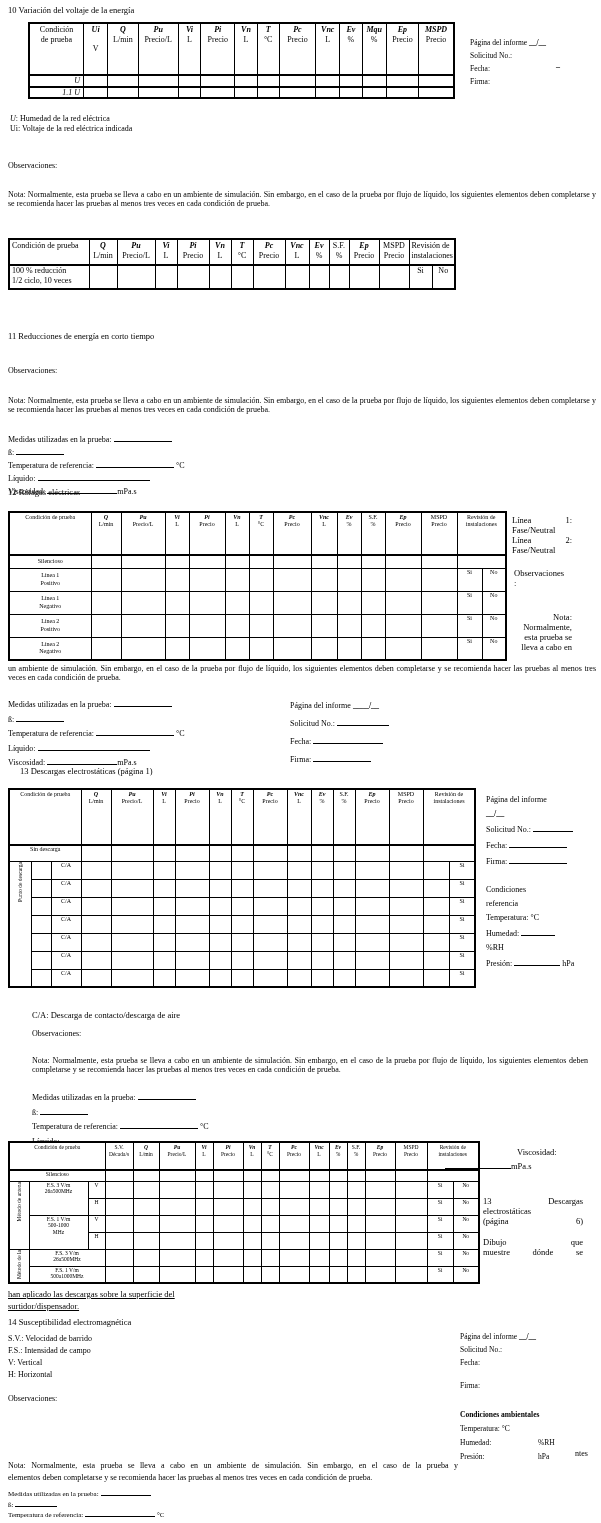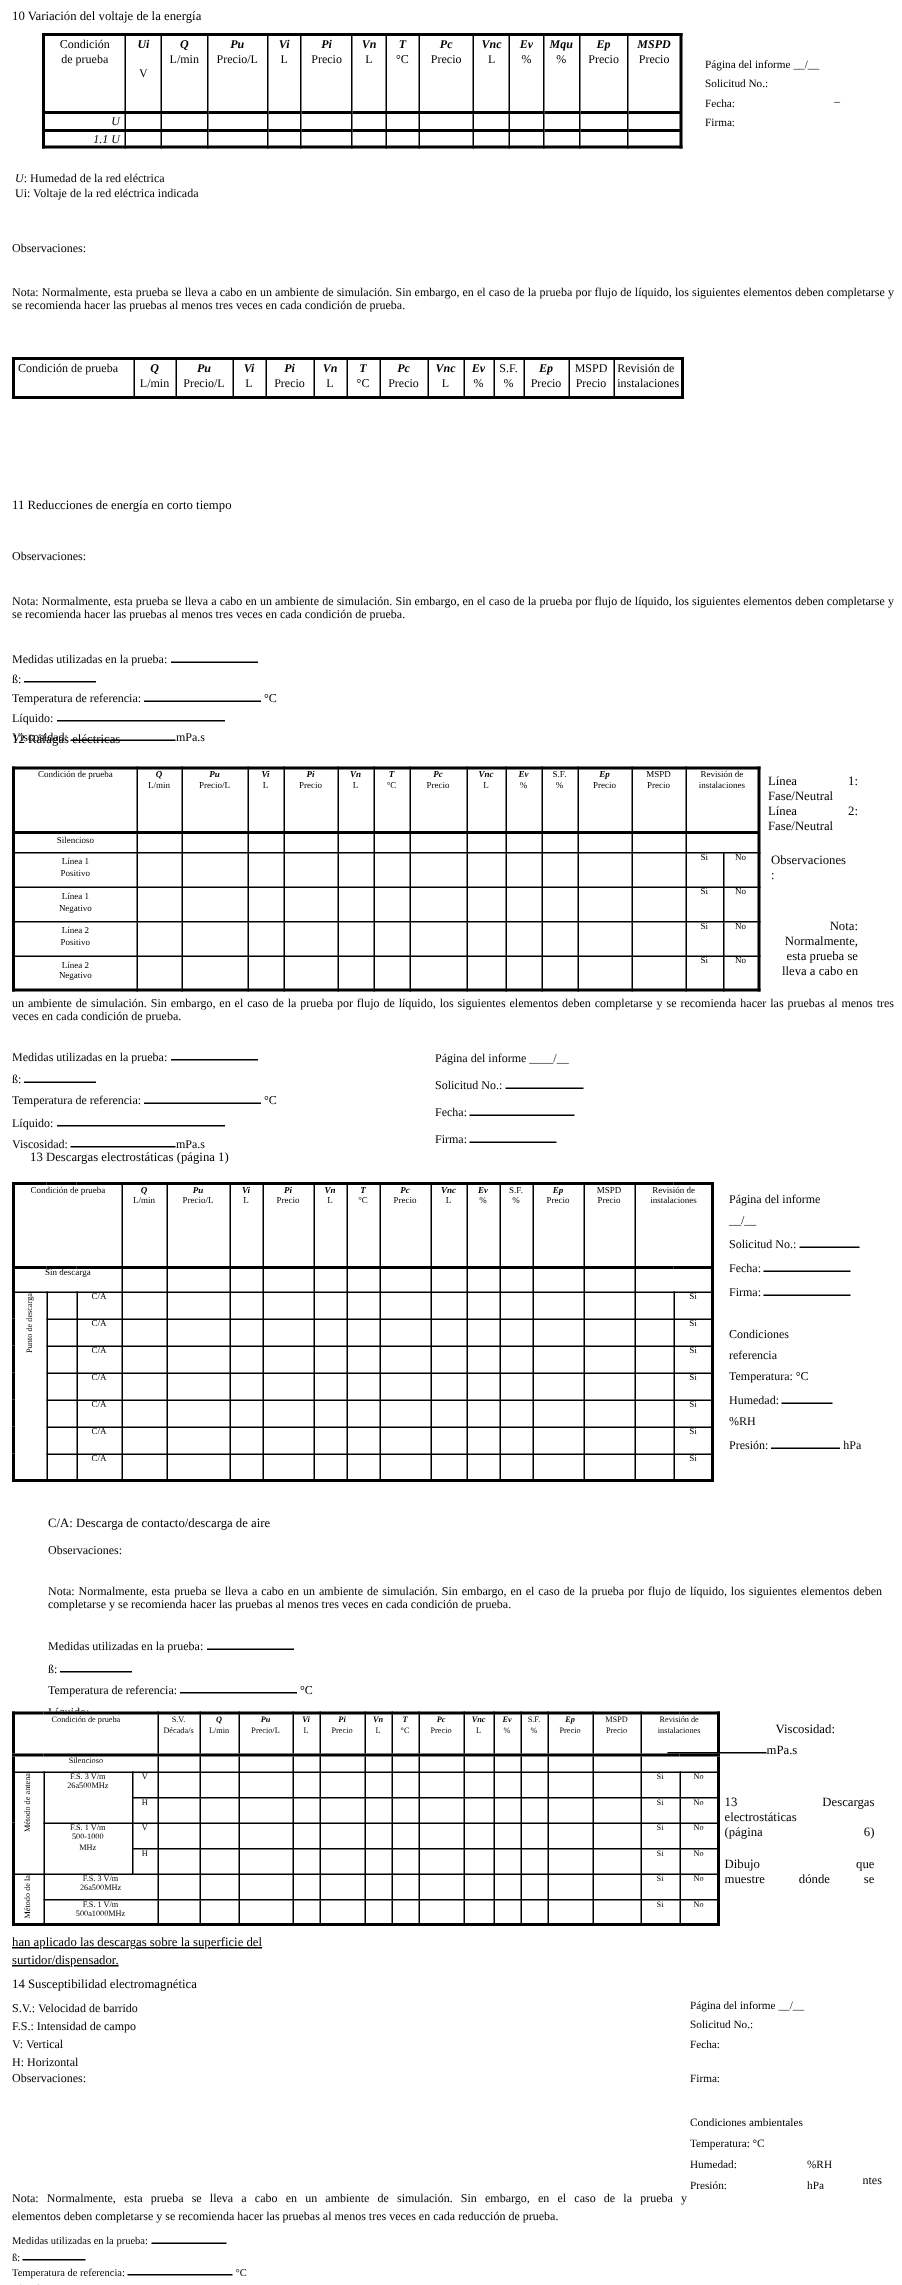--- a/index.html
+++ b/index.html
@@ -6,21 +6,21 @@
   html,body { width:601px; height:1523px; background:#fff; color:#000;
     font-family:"Liberation Serif","DejaVu Serif",serif; overflow:hidden; }
   body { position:relative; font-size:8px; }
   .abs { position:absolute; }
   .f85{ font-size:8.5px; } .f8{ font-size:8px; } .f75{ font-size:7.5px; } .f7{ font-size:7px; }
   .just{ text-align:justify; }
   .jall{ text-align:justify; text-align-last:justify; }
   .pj{ white-space:pre-line; text-align:justify; text-align-last:justify; }
   .pr{ white-space:pre-line; text-align:right; }
   .pl{ white-space:pre-line; }
-  .bold{ font-weight:normal; }
+  .bold{ font-weight:bold; }
   .ul{ text-decoration:underline; }
   .bl{ display:inline-block; border-bottom:1px solid #000; height:9px; vertical-align:baseline; margin-left:2px; }
   
   .t{ position:absolute; border-collapse:collapse; table-layout:fixed; border:2px solid #000; background:#fff; }
   .t th,.t td{ border:1px solid #000; padding:0 1px; vertical-align:top; text-align:center; font-weight:normal; overflow:hidden; line-height:1.2; }
   .t tr.hdr th{ border-bottom:2px solid #000; padding-top:1px; }
   .sym{ display:block; font-style:italic; font-weight:bold; }
   .un{ display:block; }
   .bk{ display:block; }
   .t10{ font-size:8px; }
@@ -239,20 +239,40 @@
   <th>
           <i class="sym">Ep</i>
           <span class="un">Precio</span>
         </th>
   <th>
           <span class="bk">MSPD</span>
           <span class="un">Precio</span>
         </th>
   <th colspan="2" class="revh ll">Revisión de instalaciones</th>
 </tr>
+<tr style="height:24px">
+        <td class="ll">
+          <span class="bk">100 % reducción</span>
+          <span class="bk">1/2 ciclo, 10 veces</span>
+        </td>
+        <td></td>
+        <td></td>
+        <td></td>
+        <td></td>
+        <td></td>
+        <td></td>
+        <td></td>
+        <td></td>
+        <td></td>
+        <td></td>
+        <td></td>
+        <td></td>
+        <td class="sn">Si</td>
+        <td class="sn">No</td>
+      </tr>
 </tbody>
   </table>
 <div class="abs f85" style="left:8px;top:331px">11 Reducciones de energía en corto tiempo</div>
 
 <div class="abs f8" style="left:8px;top:366px">Observaciones:</div>
 <div class="abs f8 just" style="left:8px;top:396px;width:588px">Nota: Normalmente, esta prueba se lleva a cabo en un ambiente de simulación. Sin embargo, en el caso de la prueba por flujo de líquido, los siguientes elementos deben completarse y se recomienda hacer las pruebas al menos tres veces en cada condición de prueba.</div>
 
 <div class="abs f8" style="left:8px;top:433px">
   <div class="mline"><span>Medidas utilizadas en la prueba:</span><span class="bl" style="width:58px"></span></div>
   <div class="mline"><span>ß:</span><span class="bl" style="width:48px"></span></div>
@@ -940,41 +960,41 @@
 
 <div class="abs f85 ul" style="left:8px;top:1289px">han aplicado las descargas sobre la superficie del</div>
 <div class="abs f85 ul" style="left:8px;top:1301px">surtidor/dispensador.</div>
 
 <div class="abs f85" style="left:8px;top:1317px">14 Susceptibilidad electromagnética</div>
 
 <div class="abs f8" style="left:8px;top:1334px">
   <div class="sline" style="margin-bottom:3px">S.V.: Velocidad de barrido</div>
   <div class="sline" style="margin-bottom:3px">F.S.: Intensidad de campo</div>
   <div class="sline" style="margin-bottom:3px">V: Vertical</div>
-  <div class="sline" style="margin-bottom:2px">H: Horizontal</div>
+  <div class="sline" style="margin-bottom:15px">H: Horizontal</div>
   <div class="sline">Observaciones:</div>
 </div>
 
 <div class="abs f75" style="left:460px;top:1332px">
   <div class="rline"><span>Página del informe</span> <span class="bold">__/__</span></div>
   <div class="rline">Solicitud No.:</div>
   <div class="rline">Fecha:</div>
   <div class="rline" style="margin-top:14px">Firma:</div>
 </div>
 
 <div class="abs f75 bold" style="left:460px;top:1410px">Condiciones ambientales</div>
 <div class="abs f75" style="left:460px;top:1424px">Temperatura: °C</div>
 <span class="abs f75" style="left:460px;top:1438px">Humedad:</span>
 <span class="abs f75" style="left:538px;top:1438px">%RH</span>
 <span class="abs f75" style="left:460px;top:1452px">Presión:</span>
 <span class="abs f75" style="left:538px;top:1452px">hPa</span>
 <span class="abs f8" style="left:575px;top:1449px">ntes</span>
 
 <div class="abs f8 jall" style="left:8px;top:1461px;width:450px">Nota: Normalmente, esta prueba se lleva a cabo en un ambiente de simulación. Sin embargo, en el caso de la prueba y</div>
-<div class="abs f8" style="left:8px;top:1473px;width:520px">elementos deben completarse y se recomienda hacer las pruebas al menos tres veces en cada reducción de prueba.</div>
+<div class="abs f8" style="left:8px;top:1473px;width:520px">elementos deben completarse y se recomienda hacer las pruebas al menos tres veces en cada condición de prueba.</div>
 
 <div class="abs f7 m7" style="left:8px;top:1488px">
   <div class="mline"><span>Medidas utilizadas en la prueba:</span><span class="bl" style="width:50px;height:8px"></span></div>
   <div class="mline"><span>ß:</span><span class="bl" style="width:42px;height:8px"></span></div>
   <div class="mline"><span>Temperatura de referencia:</span><span class="bl" style="width:70px;height:8px"></span> <span>°C</span></div>
   <div class="mline"><span>Líquido:</span><span class="bl" style="width:98px;height:8px"></span></div>
 
 </div>
 
 </body></html>

